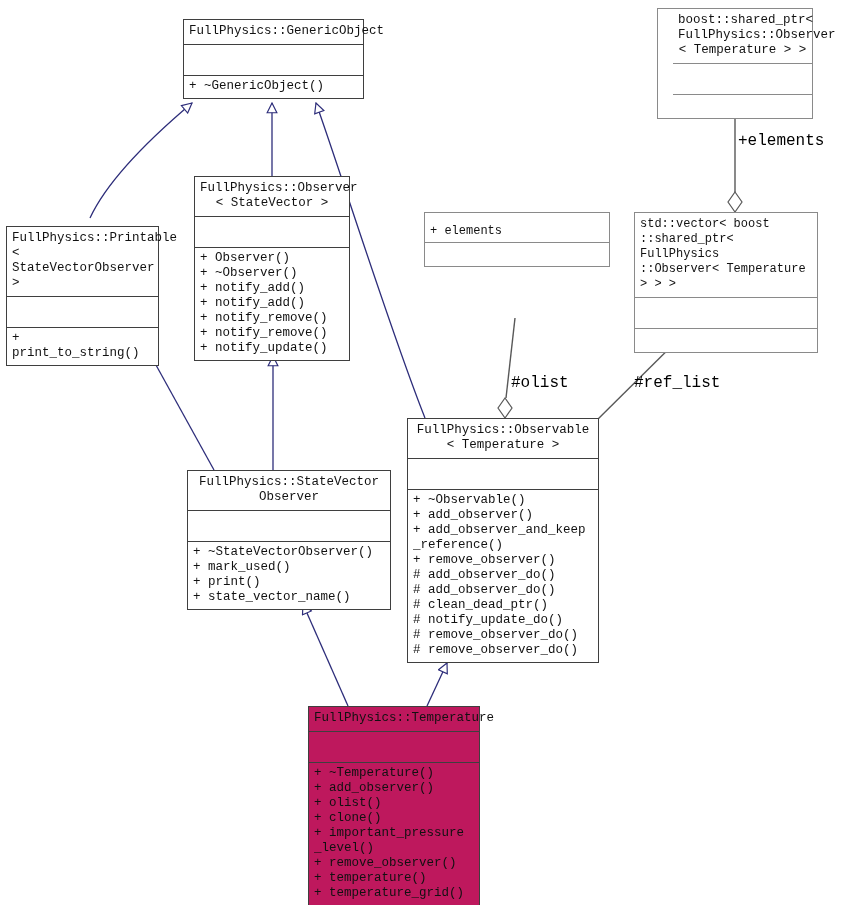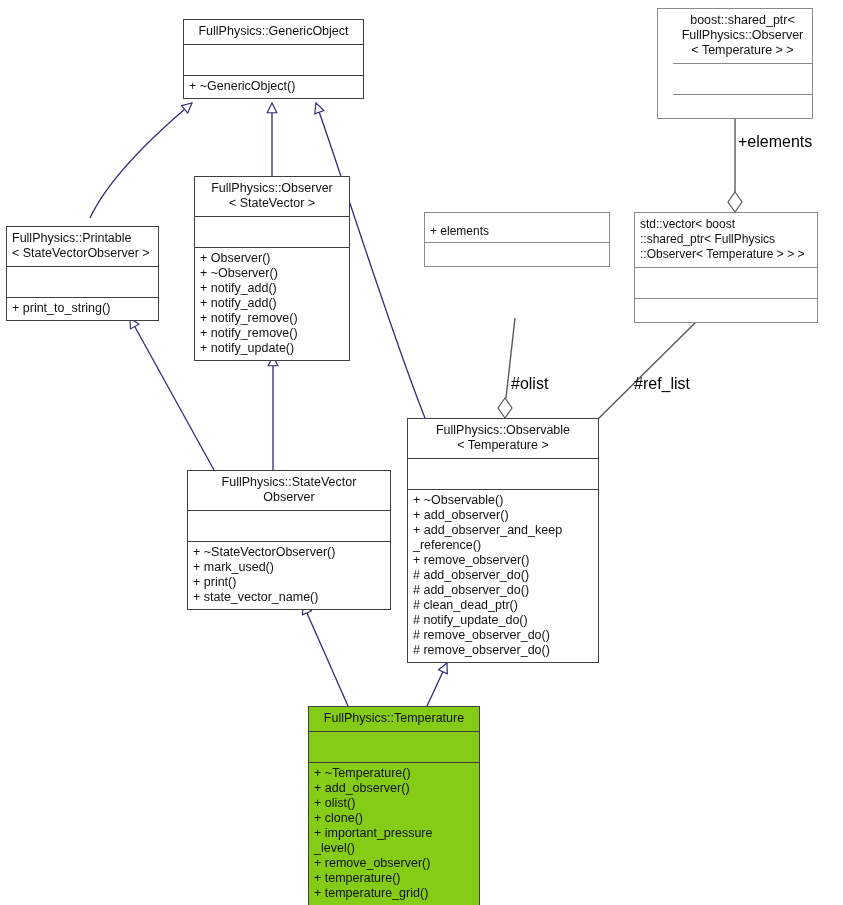--- a/index.html
+++ b/index.html
@@ -12,38 +12,39 @@
     height: 905px;
     position: relative;
     font-family: "Liberation Sans", "DejaVu Sans", sans-serif;
     overflow: hidden;
   }
   #diagram-root {
     position: absolute;
     left: 0; top: 0;
     width: 843px;
     height: 905px;
+    font-family: Liberation Mono, monospace;
   }
   svg.edge-layer {
     position: absolute;
     left: 0; top: 0;
     width: 843px;
     height: 905px;
     pointer-events: none;
   }
   .uml-node {
     position: absolute;
     box-sizing: border-box;
     border: 1px solid #3f3f3f;
     background: #ffffff;
     font-size: 12.5px;
     line-height: 15px;
     color: #111111;
   }
-  .uml-node.gray-fill { background: #84cc16; }
+  .uml-node.gray-fill { background: #be185d; }
   .uml-node.light-border { border-color: #8a8a8a; }
   .node-title {
     text-align: center;
     padding: 4px 5px 5px 5px;
     border-bottom: 1px solid #3f3f3f;
     white-space: pre-line;
   }
   .light-border .node-title { border-bottom-color: #8a8a8a; }
   .node-attrs {
     border-bottom: 1px solid #3f3f3f;

